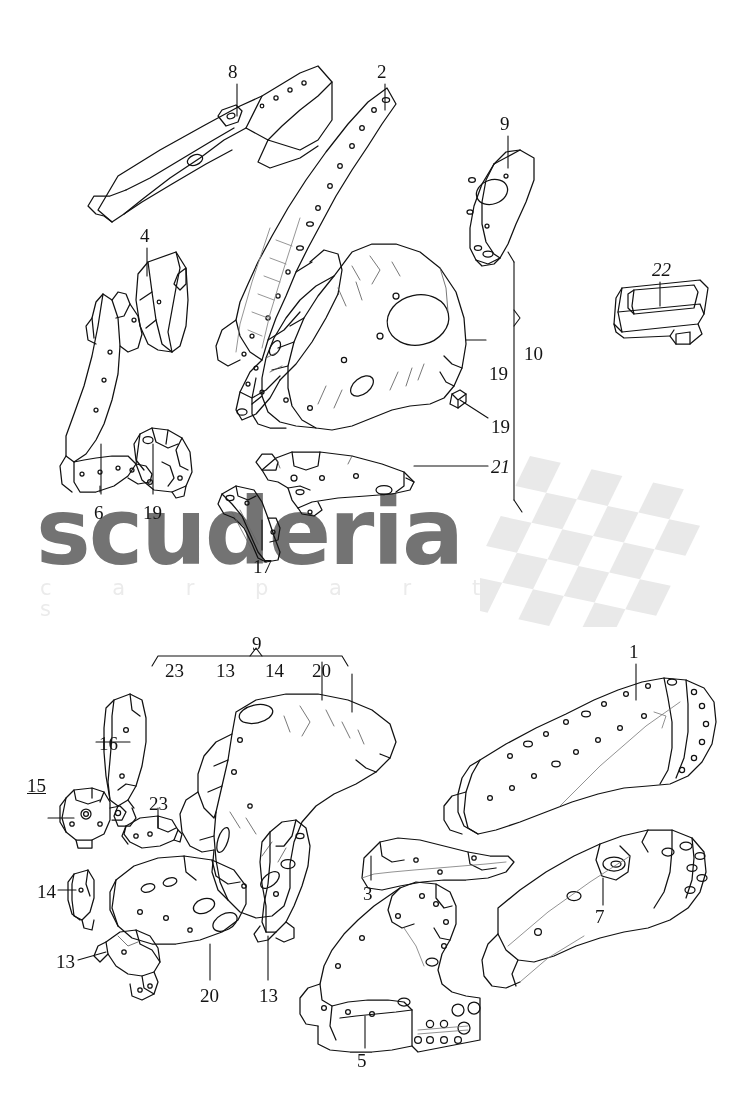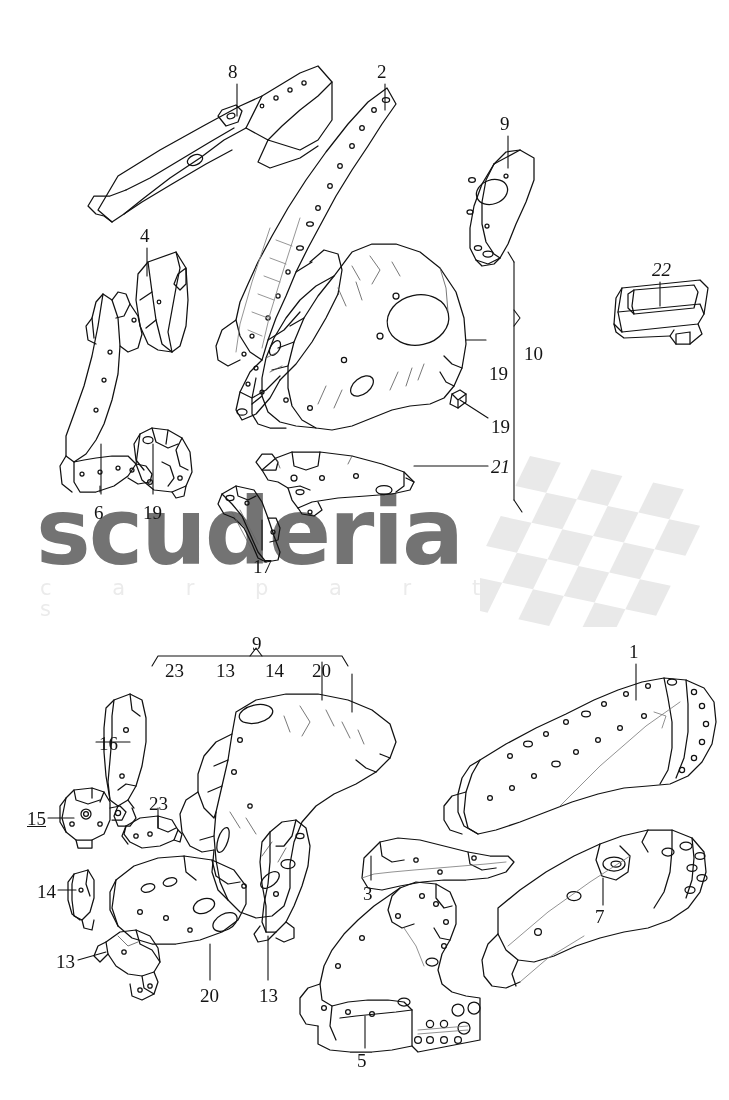--- a/index.html
+++ b/index.html
@@ -545,21 +545,21 @@
   <div class="lbl" style="left:143px;top:503px;">19</div>
   <div class="lbl" style="left:253px;top:557px;text-align:right;">17</div>
 
   <div class="lbl" style="left:252px;top:634px;">9</div>
   <div class="lbl" style="left:165px;top:661px;">23</div>
   <div class="lbl" style="left:216px;top:661px;">13</div>
   <div class="lbl" style="left:265px;top:661px;">14</div>
   <div class="lbl" style="left:312px;top:661px;">20</div>
   <div class="lbl" style="left:629px;top:642px;">1</div>
   <div class="lbl" style="left:74px;top:734px;margin-left:25px;">16</div>
-  <div class="lbl" style="left:27px;top:809px;text-decoration:underline;">15</div>
+  <div class="lbl" style="left:27px;top:776px;text-decoration:underline;">15</div>
   <div class="lbl" style="left:149px;top:794px;">23</div>
   <div class="lbl" style="left:37px;top:882px;">14</div>
   <div class="lbl" style="left:363px;top:884px;">3</div>
   <div class="lbl" style="left:595px;top:907px;">7</div>
   <div class="lbl" style="left:56px;top:952px;">13</div>
   <div class="lbl" style="left:200px;top:986px;">20</div>
   <div class="lbl" style="left:259px;top:986px;">13</div>
   <div class="lbl" style="left:357px;top:1051px;">5</div>
 
 </div>

